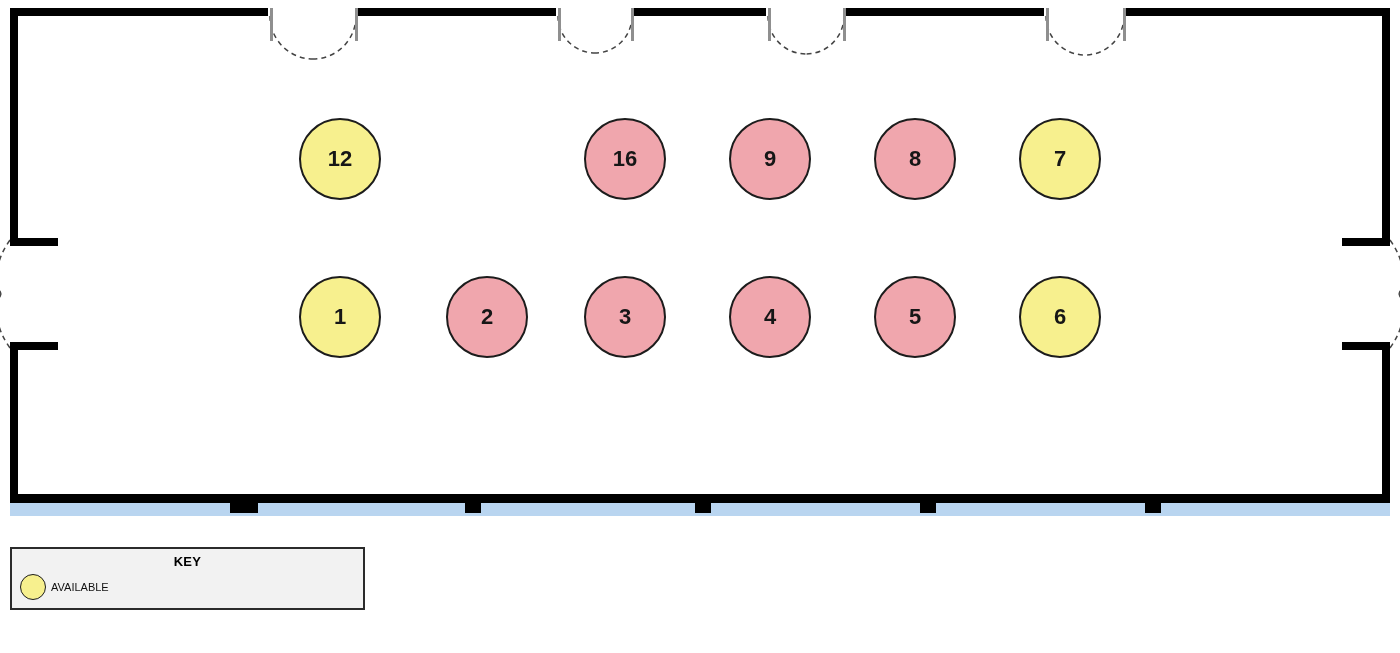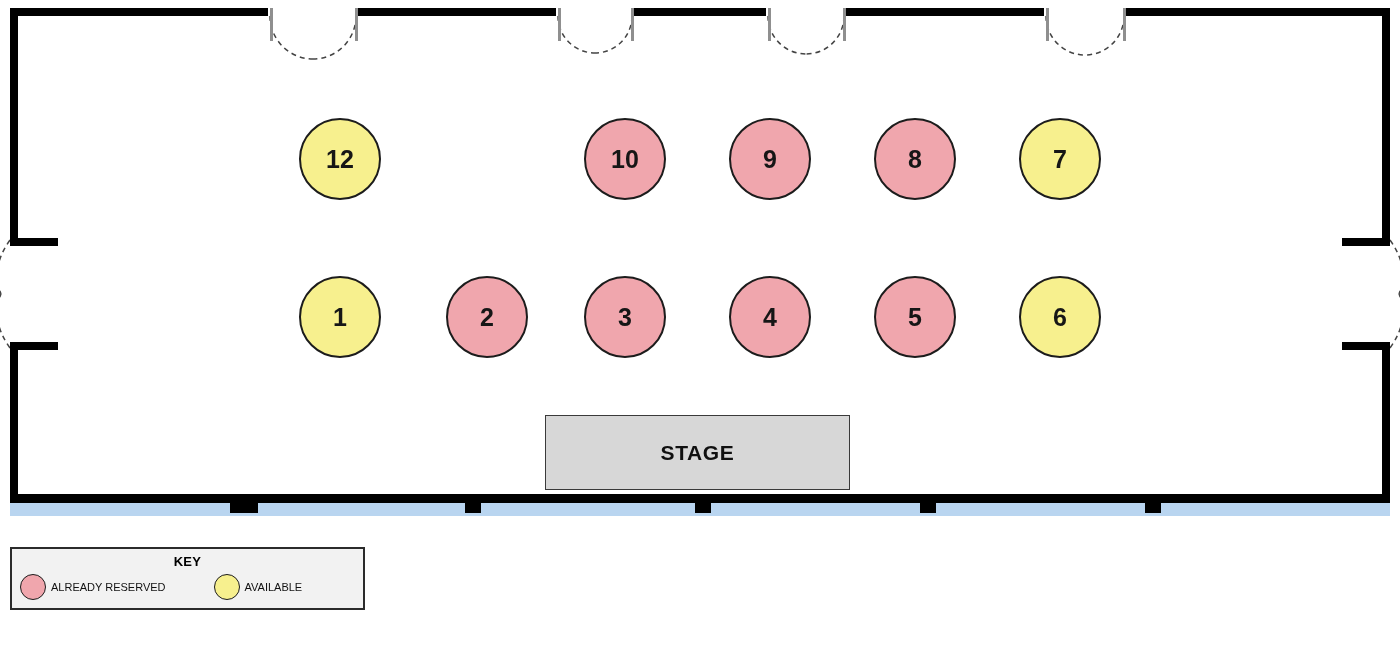--- a/index.html
+++ b/index.html
@@ -11,21 +11,21 @@
   .canvas { position:absolute; left:0; top:0; width:1400px; height:653px; }
   .wall { position:absolute; background:#000; }
   .jamb { position:absolute; background:#8f8f8f; width:3px; top:8px; height:33px; }
   .window-strip { position:absolute; left:10px; top:503px; width:1380px; height:13px; background:#b9d5f0; }
   .mullion { position:absolute; background:#000; top:503px; height:10px; }
   svg.overlay { position:absolute; left:0; top:0; pointer-events:none; }
 
   .table-circle {
     position:absolute; width:82px; height:82px; border-radius:50%;
     border:2px solid #1c1c1c; display:flex; align-items:center; justify-content:center;
-    font-size:25px; font-weight:bold; color:#161616; cursor:pointer;
+    font-size:22px; font-weight:bold; color:#161616; cursor:pointer;
   }
 
   .stage {
     position:absolute; left:545px; top:415px; width:305px; height:75px;
     background:#d7d7d7; border:1px solid #3a3a3a;
     display:flex; align-items:center; justify-content:center;
     font-weight:bold; font-size:21px; letter-spacing:0.6px; color:#101010;
   }
 
   .legend {
@@ -87,41 +87,36 @@
 
   <div class="wall" style="left:10px; top:494px; width:1380px; height:9px;"></div>
   <div class="window-strip" style="background: rgb(185, 213, 240);"></div>
   <div class="mullion" style="left:230px;  width:28px;"></div>
   <div class="mullion" style="left:465px;  width:16px;"></div>
   <div class="mullion" style="left:695px;  width:16px;"></div>
   <div class="mullion" style="left:920px;  width:16px;"></div>
   <div class="mullion" style="left:1145px; width:16px;"></div>
 
   <div class="table-circle" style="left: 299px; top: 118px; background: rgb(247, 240, 142);">12</div>
-  <div class="table-circle" style="left: 584px; top: 118px; background: rgb(240, 166, 173);">10</div>
+  <div class="table-circle" style="left: 584px; top: 118px; background: rgb(240, 166, 173);">16</div>
   <div class="table-circle" style="left: 729px; top: 118px; background: rgb(240, 166, 173);">9</div>
   <div class="table-circle" style="left: 874px; top: 118px; background: rgb(240, 166, 173);">8</div>
   <div class="table-circle" style="left: 1019px; top: 118px; background: rgb(247, 240, 142);">7</div>
 
   <div class="table-circle" style="left: 299px; top: 276px; background: rgb(247, 240, 142);">1</div>
   <div class="table-circle" style="left: 446px; top: 276px; background: rgb(240, 166, 173);">2</div>
   <div class="table-circle" style="left: 584px; top: 276px; background: rgb(240, 166, 173);">3</div>
   <div class="table-circle" style="left: 729px; top: 276px; background: rgb(240, 166, 173);">4</div>
   <div class="table-circle" style="left: 874px; top: 276px; background: rgb(240, 166, 173);">5</div>
   <div class="table-circle" style="left: 1019px; top: 276px; background: rgb(247, 240, 142);">6</div>
 
-  <div class="stage" style="background: rgb(215, 215, 215);">STAGE</div>
 
   <div class="legend" style="background: rgb(242, 242, 242);">
     <div class="legend-title">KEY</div>
     <div class="legend-items">
-      <div class="legend-item">
-        <span class="legend-swatch" style="background: rgb(240, 166, 173);"></span>
-        <span class="legend-label">ALREADY RESERVED</span>
-      </div>
       <div class="legend-item">
         <span class="legend-swatch" style="background: rgb(247, 240, 142);"></span>
         <span class="legend-label">AVAILABLE</span>
       </div>
     </div>
   </div>
 
 </div>
 
 </body></html>

